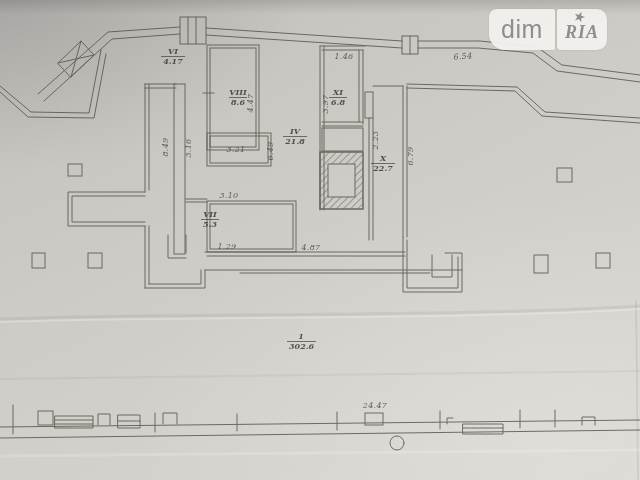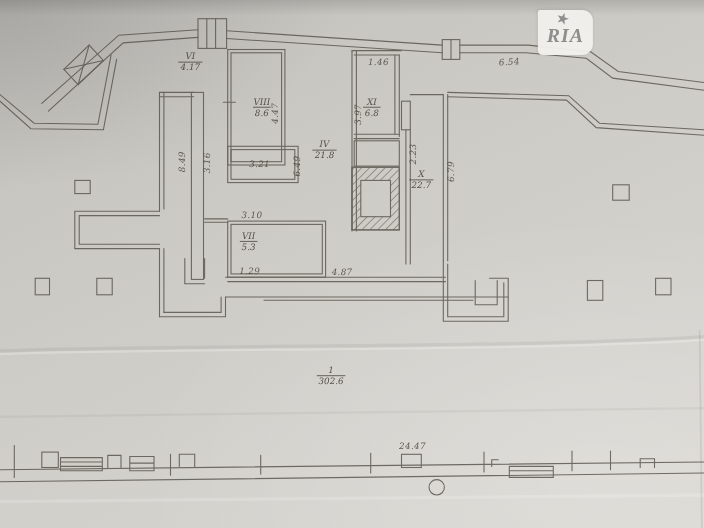--- a/index.html
+++ b/index.html
@@ -20,20 +20,21 @@
   .lbl{
     position:absolute;color:#4c473f;font-size:8px;font-style:italic;
     letter-spacing:.3px;white-space:nowrap;text-align:center;line-height:10px;
     font-family:"DejaVu Serif", serif;opacity:.85;
   }
   .v{transform:rotate(-90deg);transform-origin:center center;}
   .room{
     position:absolute;color:#48433c;font-size:8px;font-style:italic;
     text-align:center;line-height:9px;width:28px;opacity:.9;
     font-family:"DejaVu Serif", serif;
+    font-weight:bold;
   }
   .room .num{display:block;}
   .room .den{display:inline-block;border-top:1px solid rgba(72,67,60,.8);padding:0 2px;}
   
   #wm{position:absolute;left:489px;top:9px;height:41px;display:flex;opacity:.95;}
   #wm .cell{
     background:#f2f1ee;color:#8b8b89;display:flex;align-items:center;justify-content:center;
     box-shadow:0 0 3px rgba(0,0,0,.10);
   }
   #wm .dim{
@@ -187,38 +188,39 @@
         <circle cx="397" cy="443" r="7"></circle>
       </g>
     </g>
   </svg>
 
   <div class="room" style="left:159px;top:47px"><span class="num">VI</span><span class="den">4.17</span></div>
   <div class="room" style="left:224px;top:88px"><span class="num">VIII</span><span class="den">8.6</span></div>
   <div class="room" style="left:324px;top:88px"><span class="num">XI</span><span class="den">6.8</span></div>
   <div class="room" style="left:281px;top:127px"><span class="num">IV</span><span class="den">21.8</span></div>
   <div class="room" style="left:369px;top:154px"><span class="num">X</span><span class="den">22.7</span></div>
-  <div class="room" style="left:212px;top:210px"><span class="num">VII</span><span class="den">5.3</span></div>
+  <div class="room" style="left:196px;top:210px"><span class="num">VII</span><span class="den">5.3</span></div>
   <div class="room" style="left:287px;top:332px"><span class="num">1</span><span class="den">302.6</span></div>
 
   <div class="lbl" style="left:330px;top:52px;width:28px">1.46</div>
   <div class="lbl v" style="left:312px;top:99px;width:28px">3.97</div>
   <div class="lbl v" style="left:237px;top:98px;width:28px">4.47</div>
   <div class="lbl v" style="left:362px;top:135px;width:28px">2.23</div>
   <div class="lbl v" style="left:397px;top:151px;width:28px">6.79</div>
   <div class="lbl v" style="left:152px;top:142px;width:28px">8.49</div>
   <div class="lbl v" style="left:175px;top:143px;width:28px">3.16</div>
   <div class="lbl" style="left:222px;top:145px;width:28px">3.21</div>
   <div class="lbl v" style="left:257px;top:146px;width:28px">6.49</div>
   <div class="lbl" style="left:215px;top:191px;width:28px">3.10</div>
   <div class="lbl" style="left:213px;top:242px;width:28px">1.29</div>
   <div class="lbl" style="left:297px;top:243px;width:28px">4.87</div>
   <div class="lbl" style="left:449px;top:52px;width:28px;transform:rotate(-4deg)">6.54</div>
   <div class="lbl" style="left:358px;top:401px;width:34px">24.47</div>
 
   <div id="wm">
+    <div class="cell dim">dim</div>
     <div class="cell ria">
       <span class="star">★</span>
       <span>RIA</span>
     </div>
   </div>
 
 </div>
 
 </body></html>

